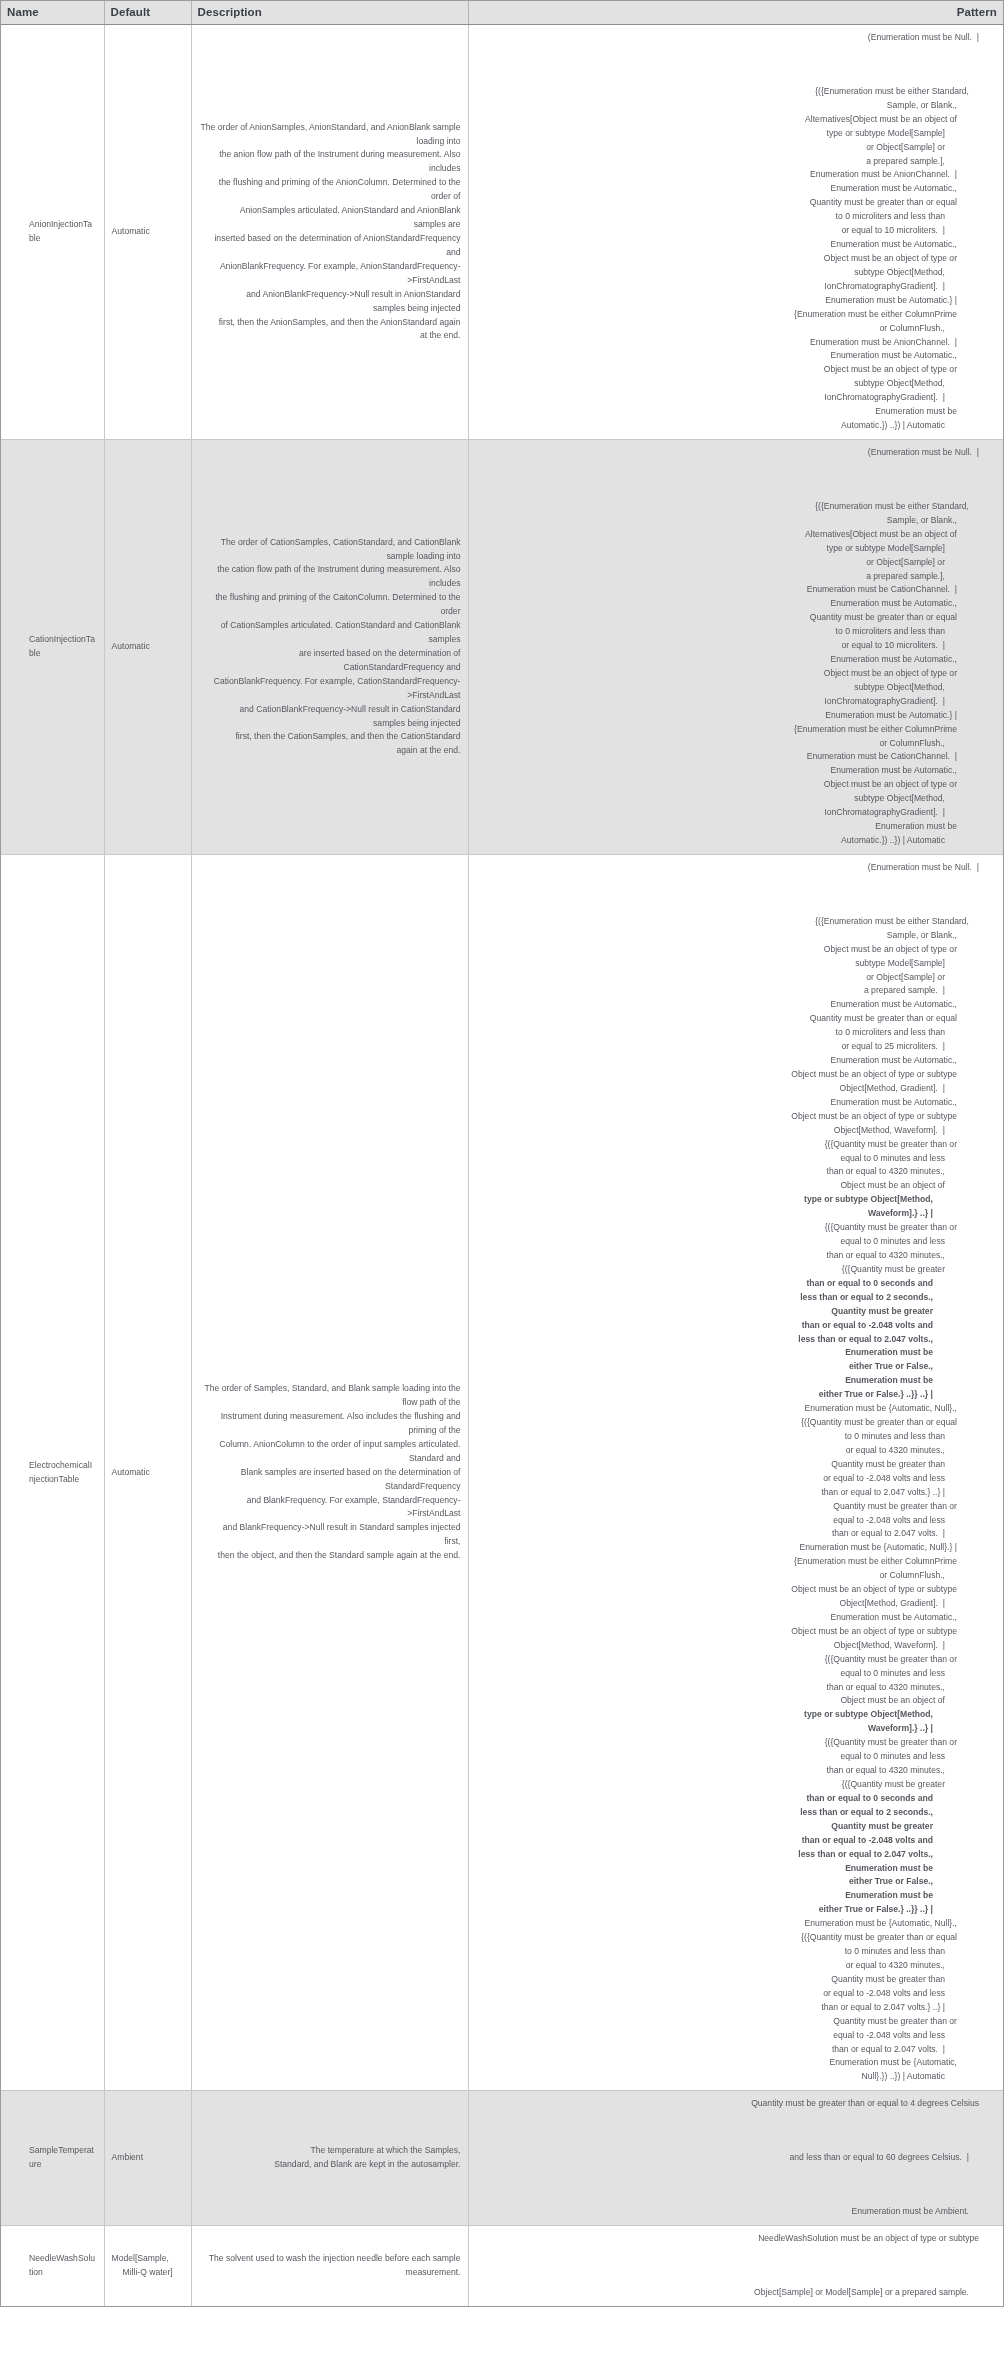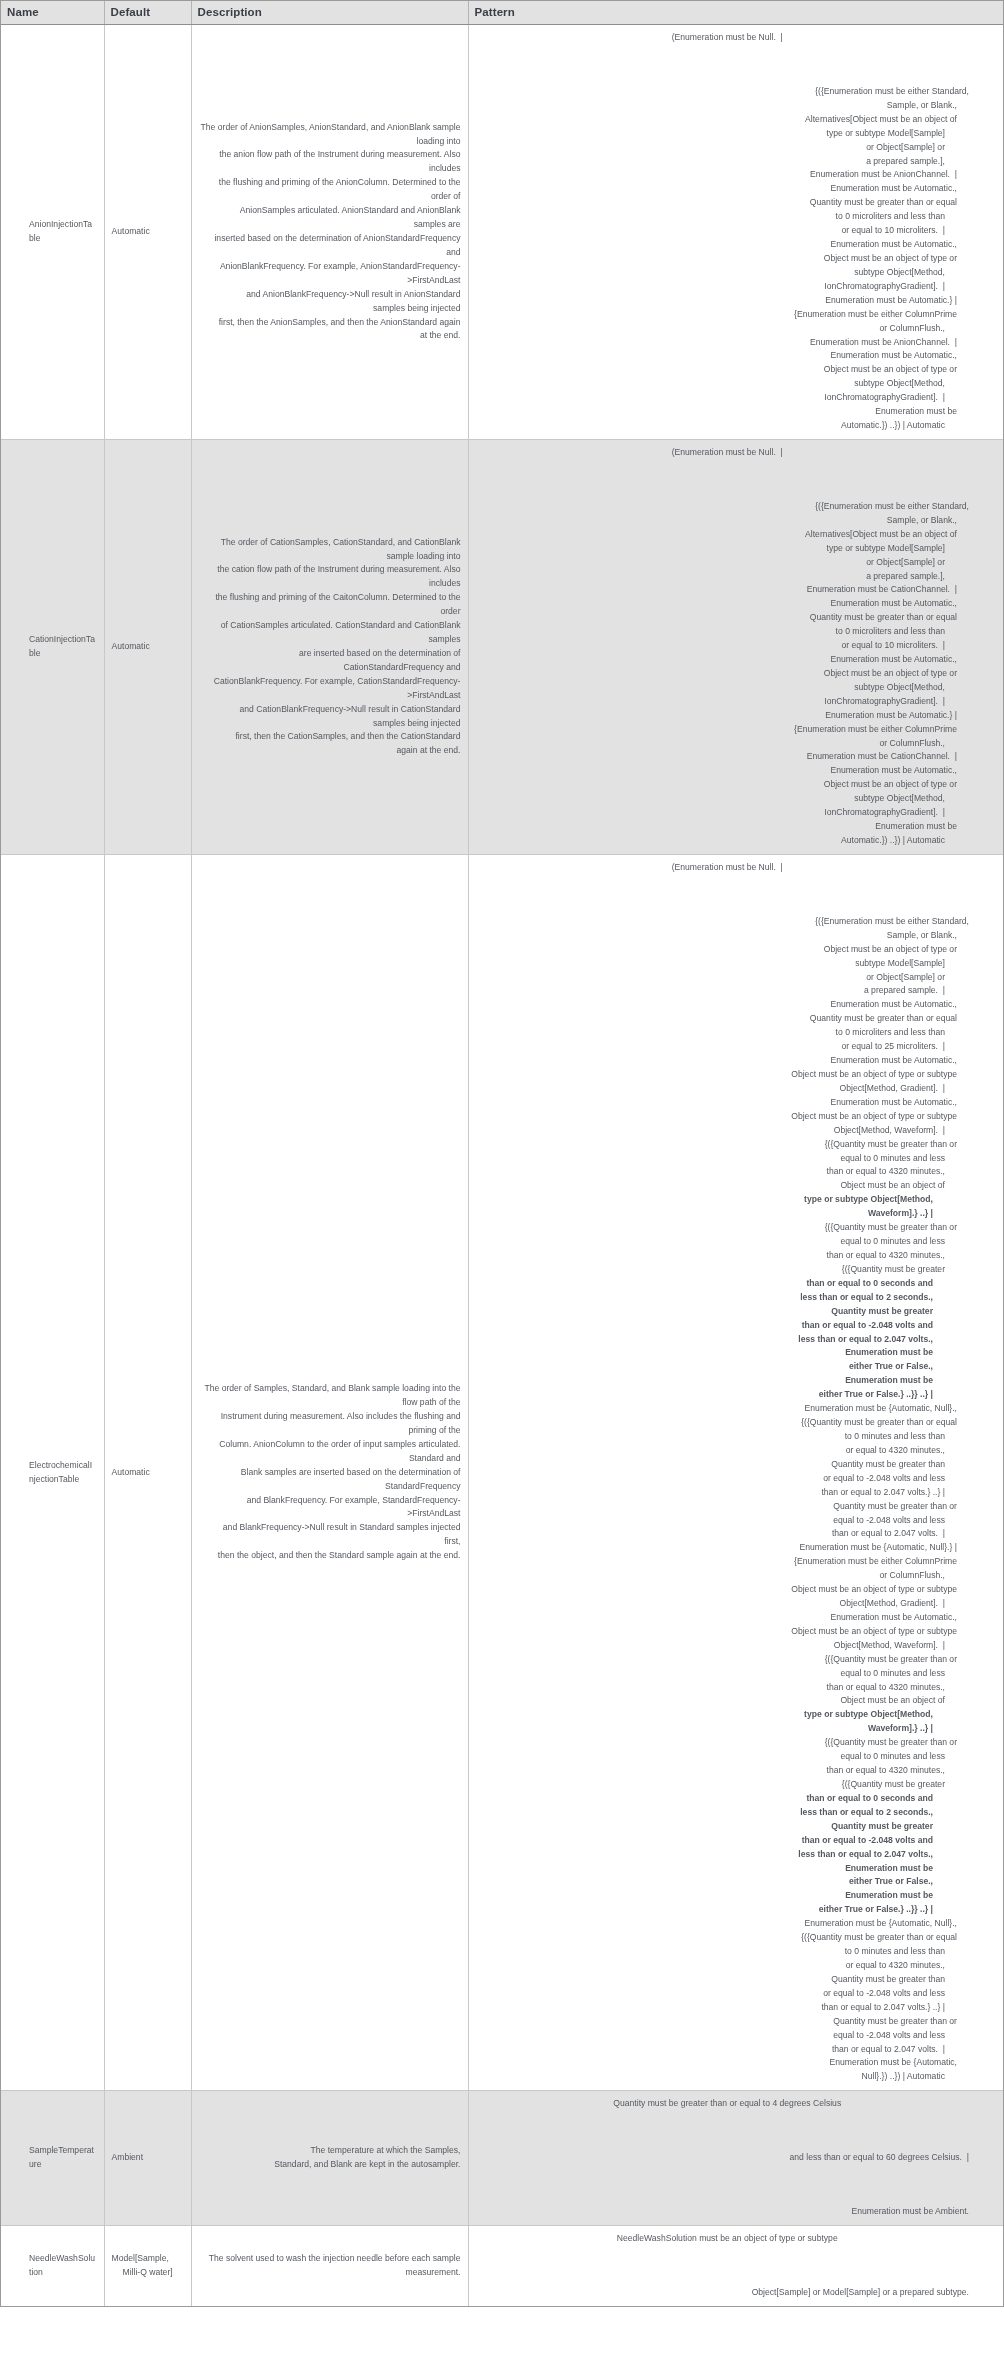--- a/index.html
+++ b/index.html
@@ -33,21 +33,21 @@
     border-right: 1px solid #b3b3b3;
     border-bottom: 1px solid #8e8e8e;
     font-size: 11.5px;
     font-weight: bold;
     color: #3a3f47;
     text-align: left;
     padding: 5px 6px 6px 6px;
     vertical-align: middle;
     letter-spacing: 0.1px;
   }
-  thead th:last-child { border-right: none; }
+  thead th:last-child { border-right: none; text-align: right; }
 
   tbody td {
     border-right: 1px solid #c8c8c8;
     border-bottom: 1px solid #c8c8c8;
     font-size: 8.6px;
     line-height: 1.62;
     vertical-align: middle;
     padding: 6px 7px;
     color: #55595f;
   }
@@ -81,21 +81,21 @@
   }
   td.pattern-cell .pline {
     display: block;
     white-space: pre-wrap;
   }
   .i0  { padding-right: 0px;   }
   .i1  { padding-right: 10px; margin-top: 40px;  }
   .i2  { padding-right: 22px;  }
   .i3  { padding-right: 34px;  }
   .i4  { padding-right: 46px; font-weight: bold;  }
-  .ileft { text-align: center; }
+  .ileft { text-align: right; }
 </style>
 </head>
 <body>
 
 <div class="table-wrap">
   <table class="spec-table">
     <colgroup>
       <col class="c-name">
         <col class="c-default">
         <col class="c-desc">
@@ -319,18 +319,18 @@
           <td class="name-cell">NeedleWashSolution</td>
           <td class="default-cell">
             <span class="dline">Model[Sample,</span>
             <span class="dline ind1">Milli-Q water]</span>
           </td>
           <td class="desc-cell">
             <span class="dline">The solvent used to wash the injection needle before each sample measurement.</span>
           </td>
           <td class="pattern-cell">
             <span class="pline i0 ileft">NeedleWashSolution must be an object of type or subtype</span>
-            <span class="pline i1">Object[Sample] or Model[Sample] or a prepared subtype.</span>
+            <span class="pline i1">Object[Sample] or Model[Sample] or a prepared sample.</span>
           </td>
         </tr>
       </tbody>
   </table>
 </div>
 
 </body></html>

